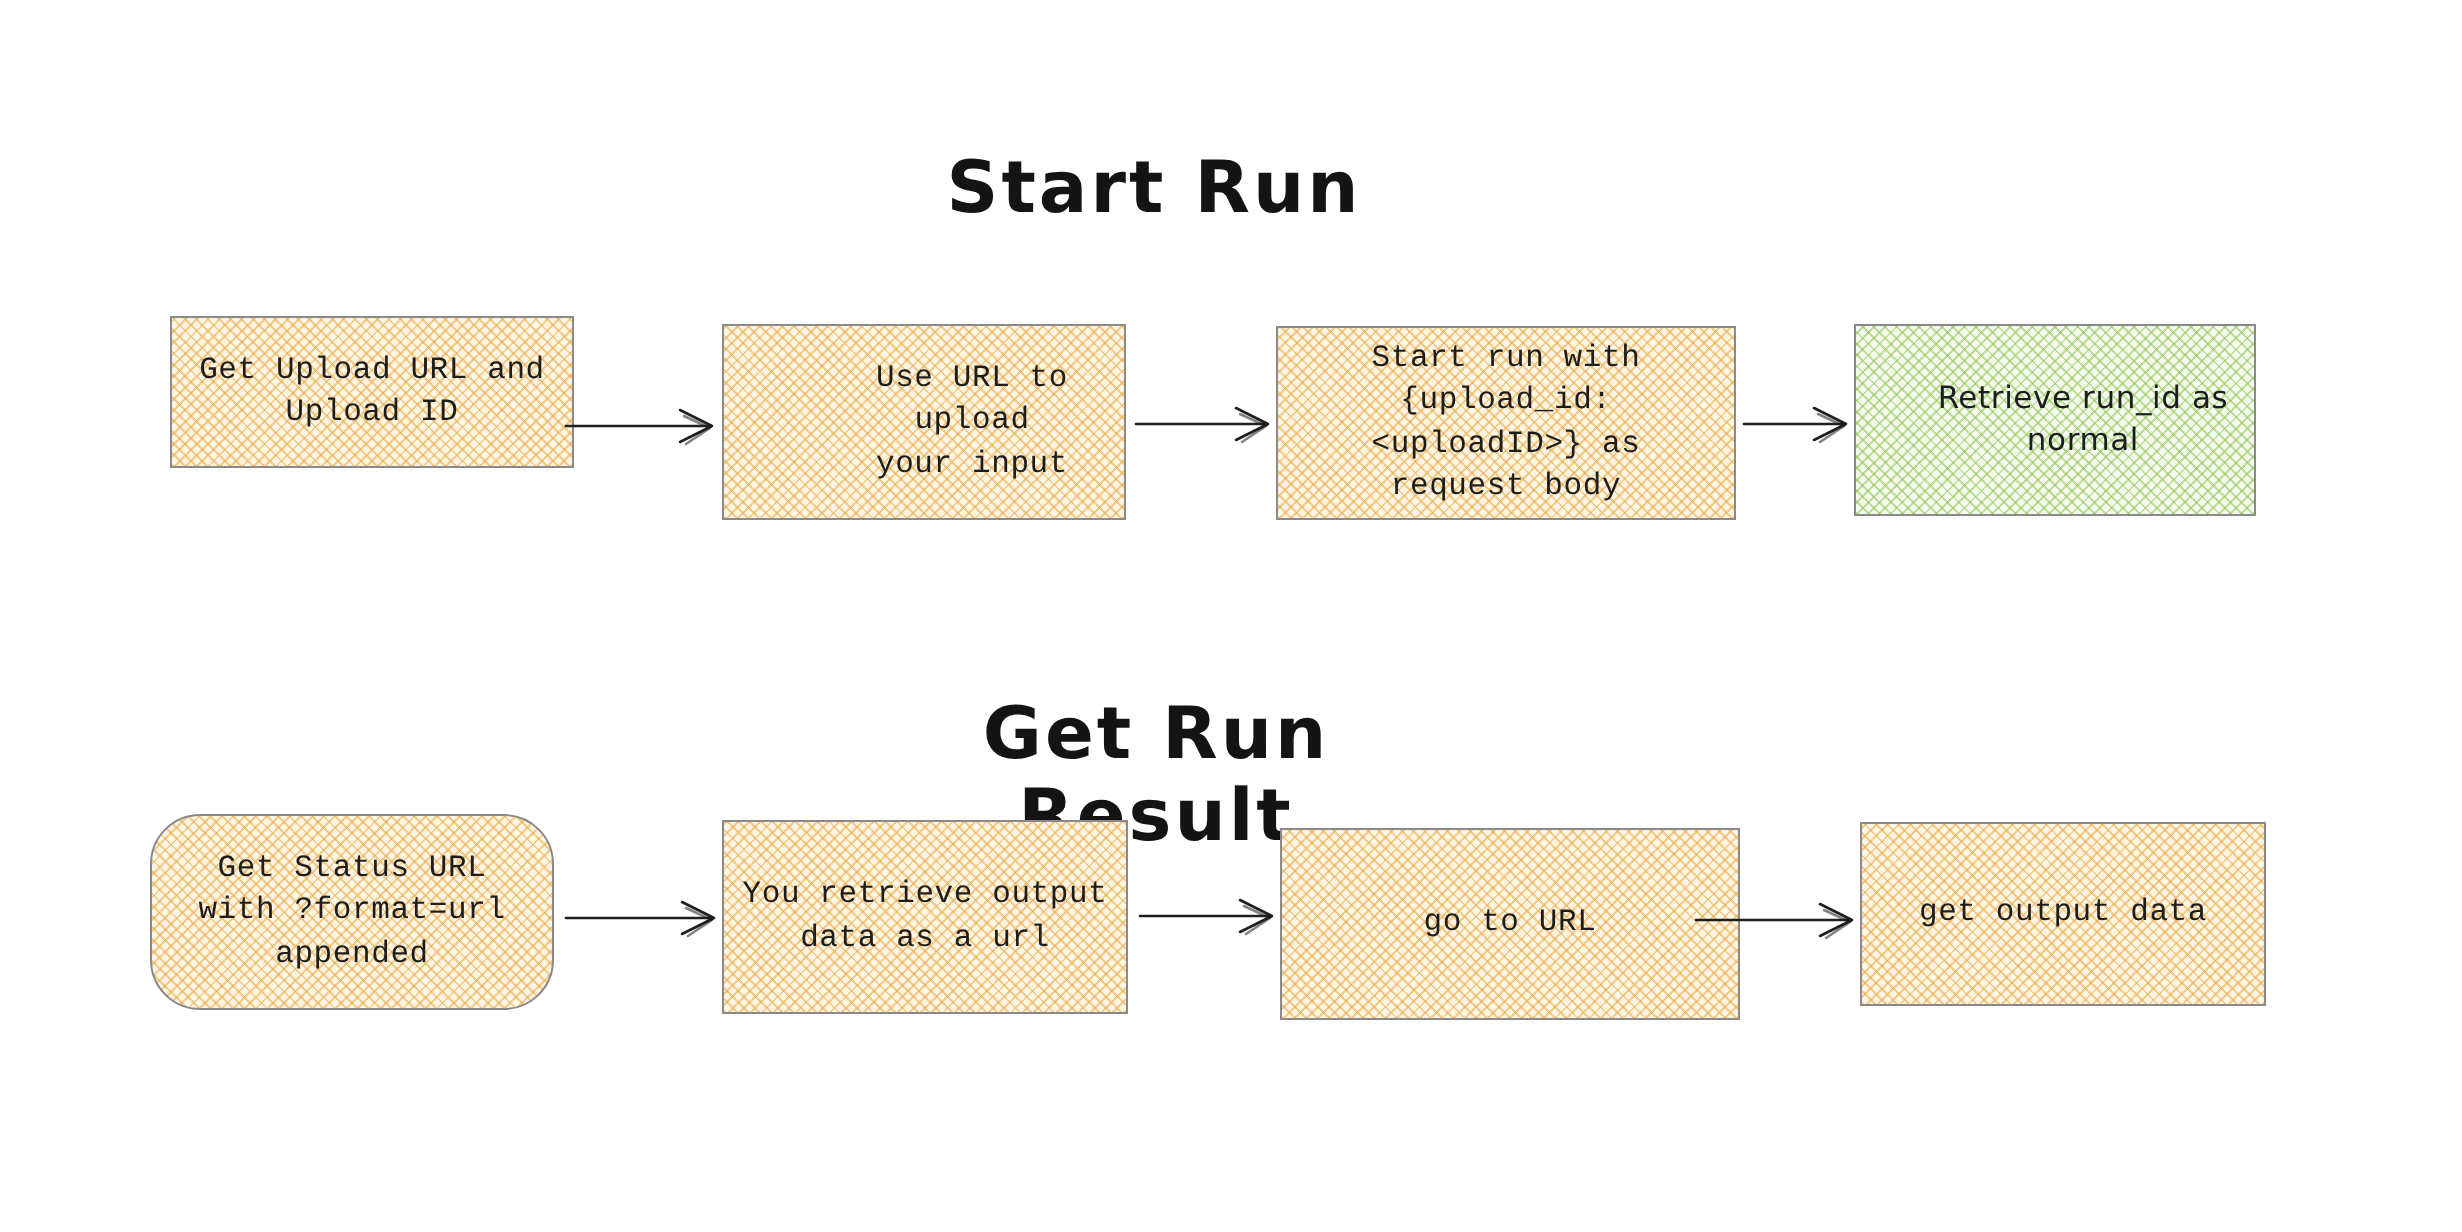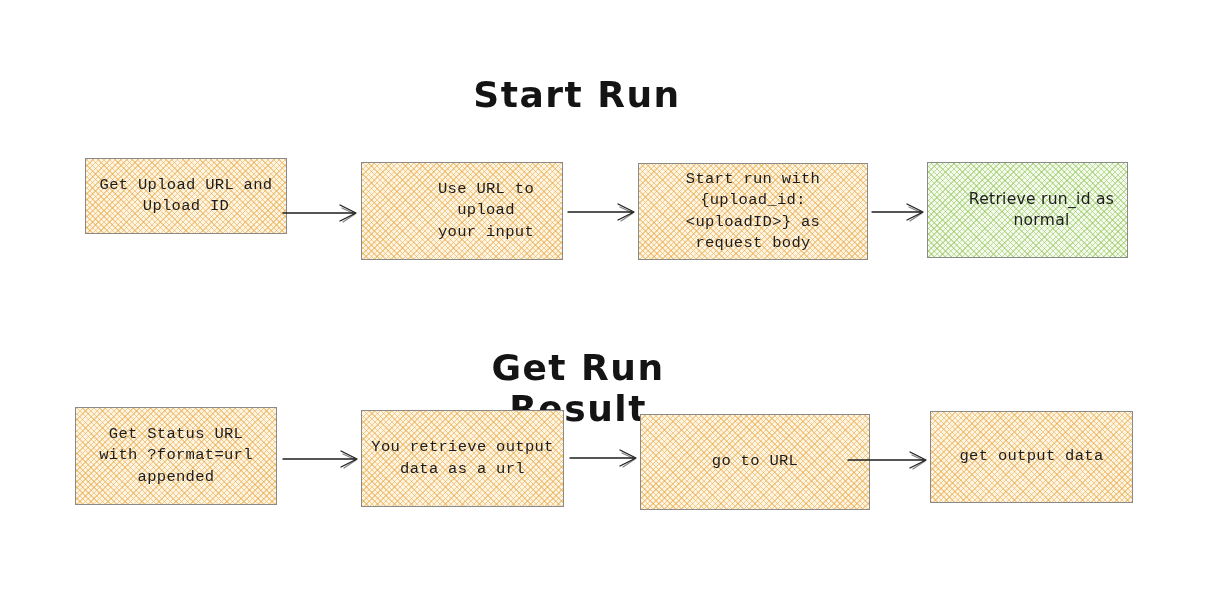--- a/index.html
+++ b/index.html
@@ -53,21 +53,21 @@
       #f4faee;
   }
 
   
   .n-s0-0 { left: 85px;  top: 158px; width: 202px; height: 76px; justify-content: center; }
   .n-s0-1 { left: 361px; top: 162px; width: 202px; height: 98px; padding-left: 48px; }
   .n-s0-2 { left: 638px; top: 163px; width: 230px; height: 97px; }
   .n-s0-3 { left: 927px; top: 162px; width: 201px; height: 96px; padding-left: 28px; }
 
   
-  .n-s1-0 { left: 75px;  top: 407px; width: 202px; height: 98px; }
+  .n-s1-0 { left: 75px;  top: 407px; width: 202px; height: 98px; border-radius: 25px; }
   .n-s1-1 { left: 361px; top: 410px; width: 203px; height: 97px; }
   .n-s1-2 { left: 640px; top: 414px; width: 230px; height: 96px; }
   .n-s1-3 { left: 930px; top: 411px; width: 203px; height: 92px; }
 
   .arrow-layer {
     position: absolute;
     left: 0; top: 0;
     width: 1231px; height: 616px;
     pointer-events: none;
   }

